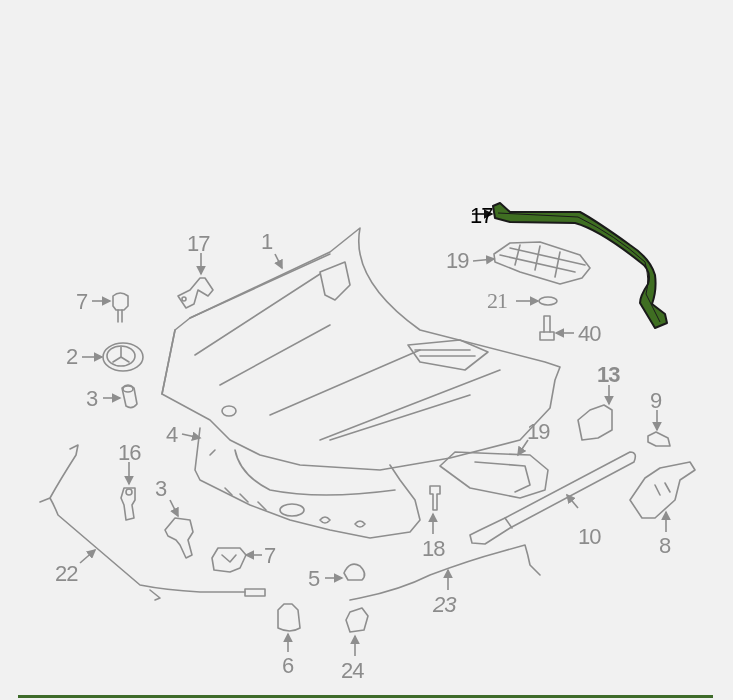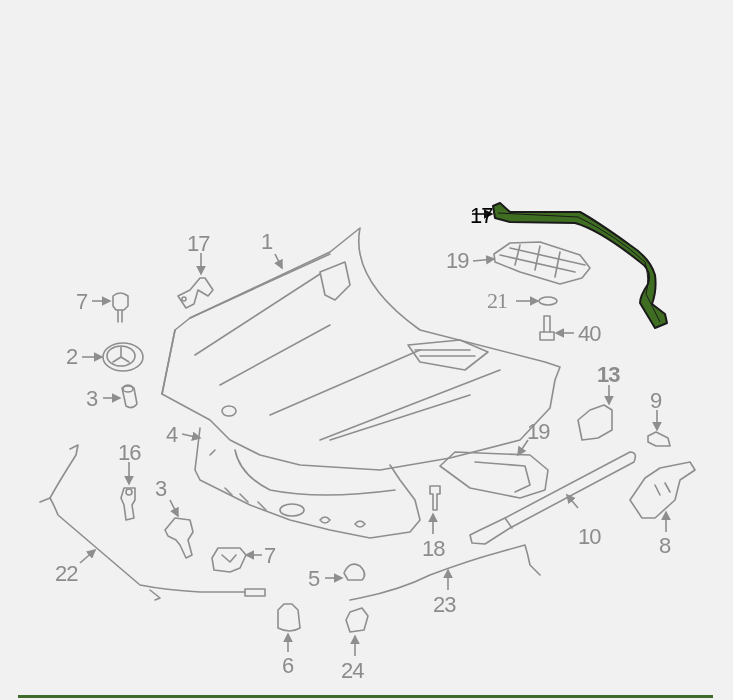--- a/index.html
+++ b/index.html
@@ -201,16 +201,16 @@
 <div class="callout" style="left:597px;top:364px;font-weight:bold;">13</div>
 <div class="callout" style="left:155px;top:478px;">3</div>
 <div class="callout" style="left:187px;top:233px;">17</div>
 <div class="callout" style="left:118px;top:442px;">16</div>
 <div class="callout active" style="left:443px;top:205px;">17</div>
 <div class="callout" style="left:527px;top:421px;">19</div>
 <div class="callout" style="left:446px;top:250px;">19</div>
 <div class="callout" style="left:578px;top:323px;">40</div>
 <div class="callout" style="left:487px;top:290px;font-family:Liberation Serif, serif;">21</div>
 <div class="callout" style="left:55px;top:563px;">22</div>
-<div class="callout" style="left:433px;top:594px;">23</div>
+<div class="callout" style="left:433px;top:594px;font-style:italic;">23</div>
 <div class="callout" style="left:341px;top:660px;">24</div>
 
 <div class="bottom-rule"></div>
 
 </body></html>

